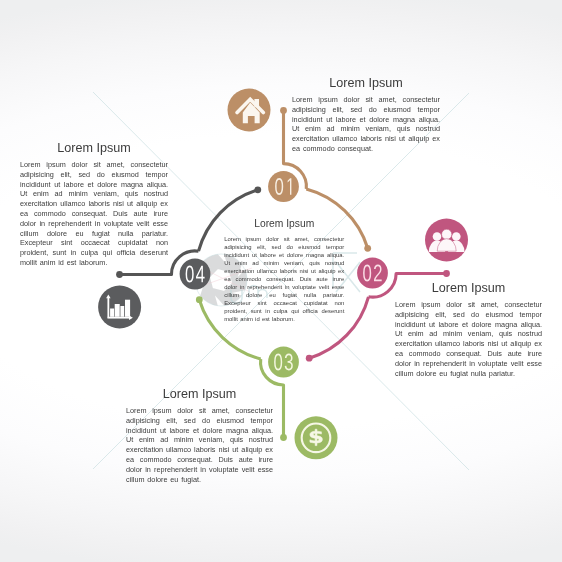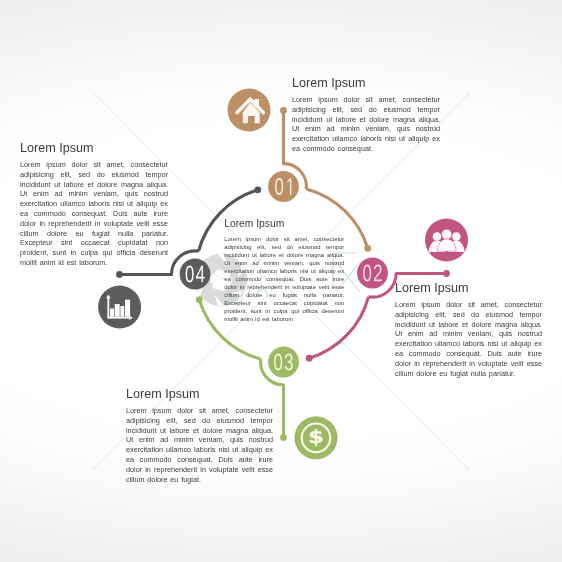--- a/index.html
+++ b/index.html
@@ -8,21 +8,21 @@
        font-family:"Liberation Sans",sans-serif;}
   #stage{position:relative;width:562px;height:562px;overflow:hidden;
          background:
            radial-gradient(ellipse 115% 52% at 50% 50%,
              #ffffff 0%, #ffffff 50%, #fcfcfd 67%, #f6f6f7 83%, #f1f1f2 94%, #eeeff0 100%);}
   svg.layer{position:absolute;left:0;top:0;width:562px;height:562px;}
   path.numpath{paint-order:stroke fill;stroke-width:0.62;stroke-linejoin:round;}
   path.n1{fill:#f7eee2;stroke:#bc8f67;} path.n2{fill:#fbdde6;stroke:#c0567f;}
   path.n3{fill:#f4f7e0;stroke:#9cba64;} path.n4{fill:#ffffff;stroke:#5b5c5e;}
   .tblock{position:absolute;}
-  .ttitle{font-size:12.6px;color:#3c3c3c;font-weight:400;
+  .ttitle{font-size:12.6px;color:#3c3c3c;text-align:center;font-weight:400;
           line-height:16px;}
   .tbody{margin-top:4px;font-size:7.25px;color:#3c3c3c;text-align:justify;line-height:9.8px;word-spacing:0.8px;}
 
   .b-center{left:224.2px;top:217px;width:120.1px;}
   .b-center .ttitle{font-size:10.3px;line-height:13px;}
   .b-center .tbody{font-size:5.88px;line-height:8.07px;word-spacing:0.6px;margin-top:4.5px;}
   .b1{left:292px;top:75px;width:148px;}
   .b2{left:395px;top:280px;width:147px;}
   .b3{left:126px;top:386px;width:147px;}
   .b4{left:20px;top:140px;width:148px;}

